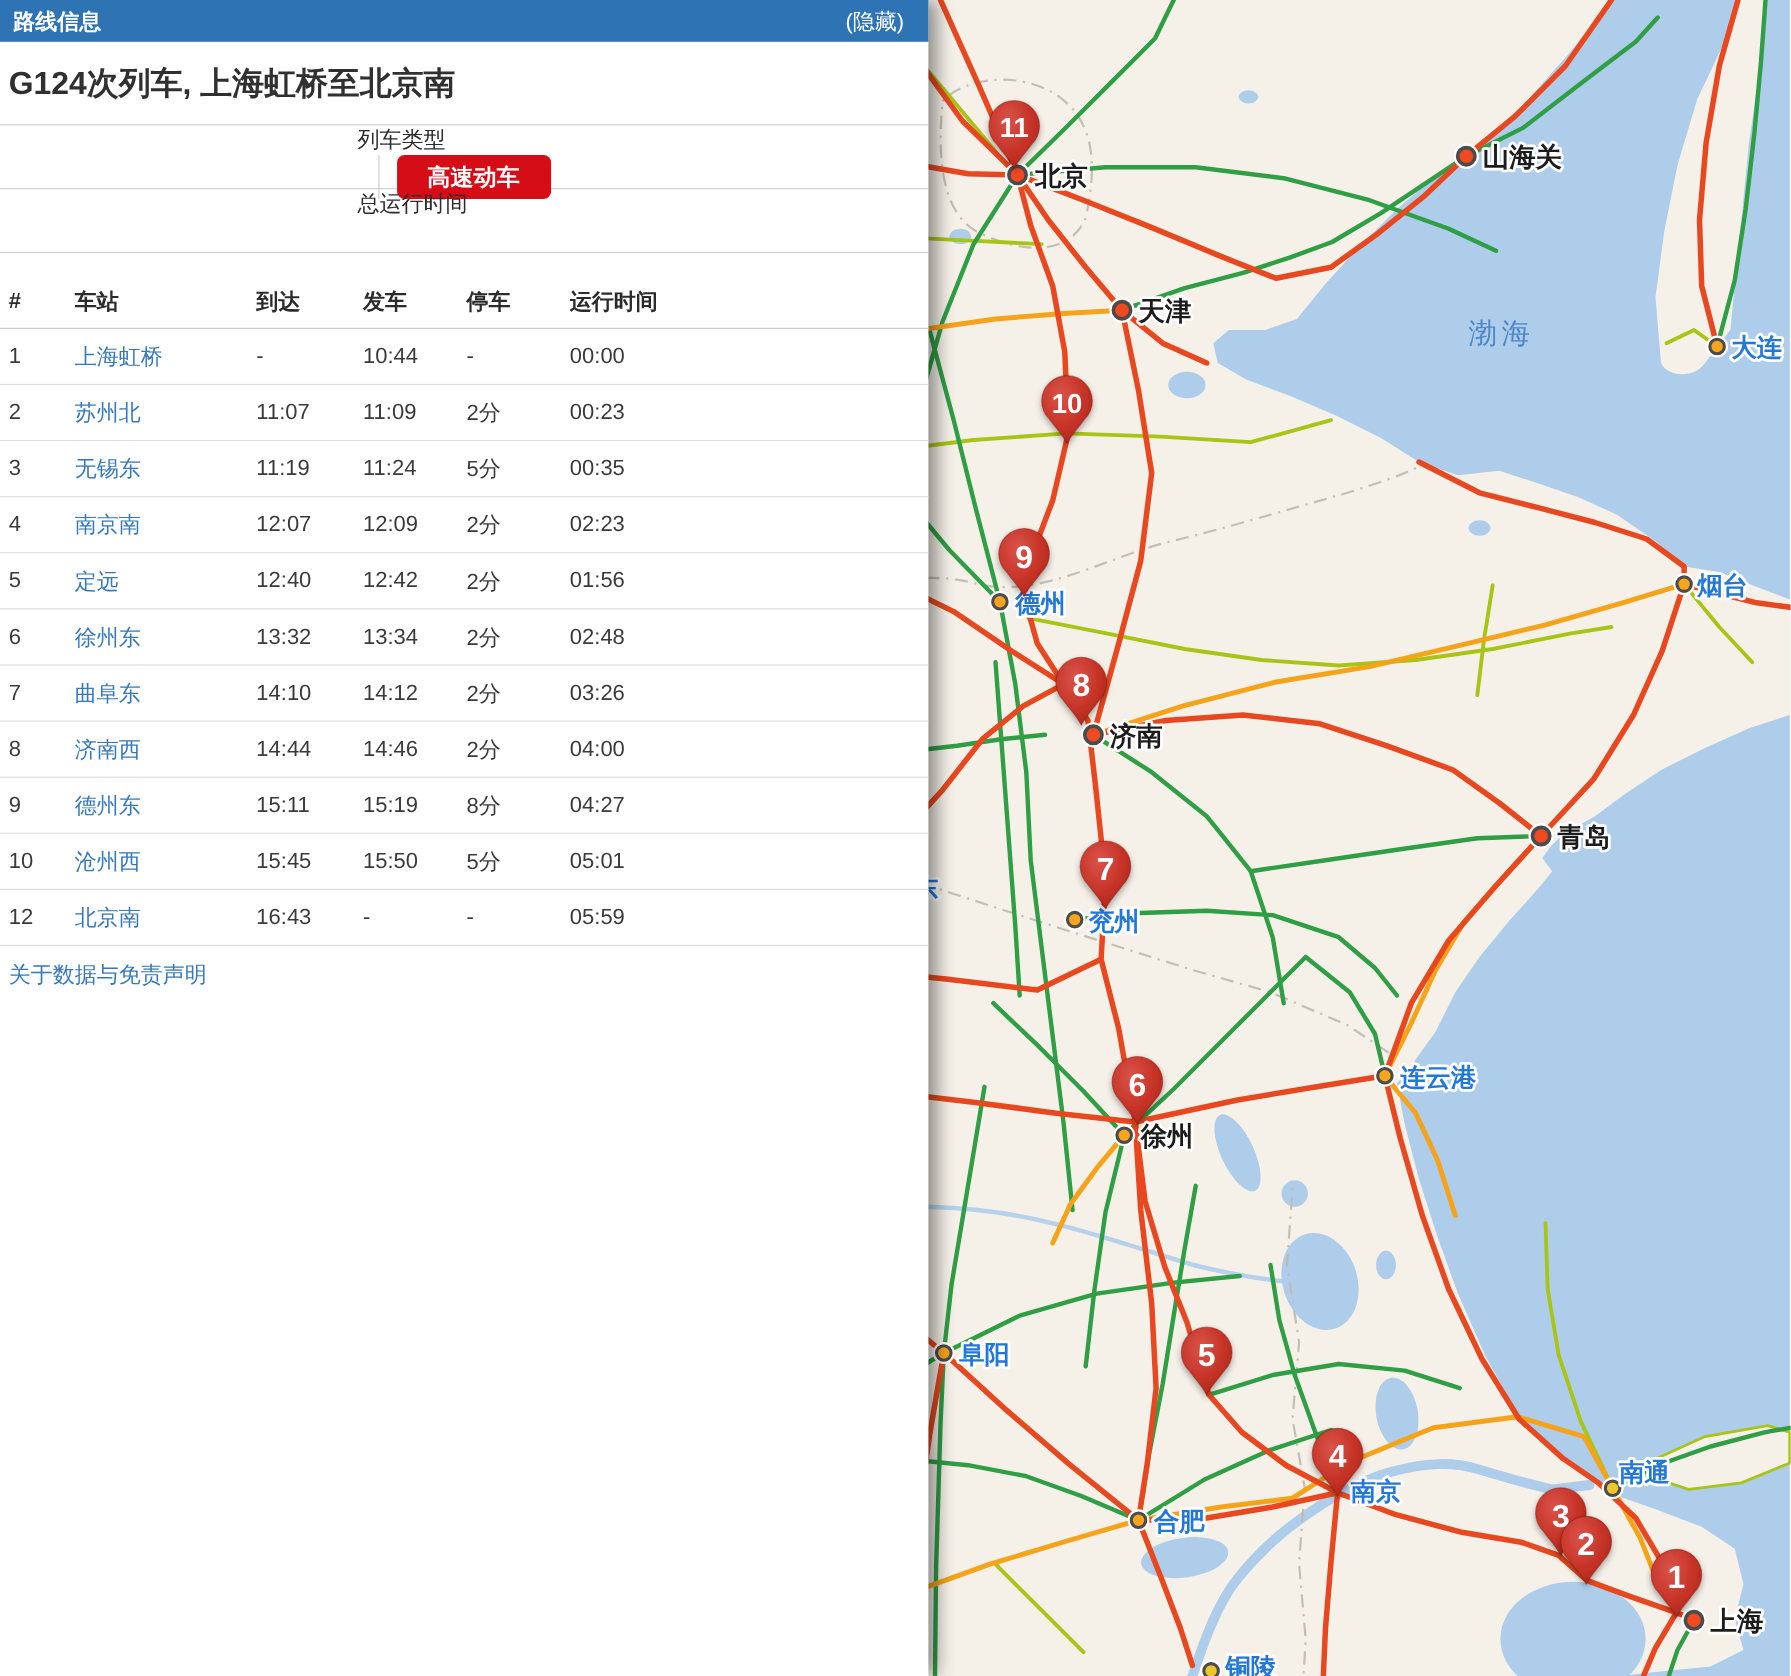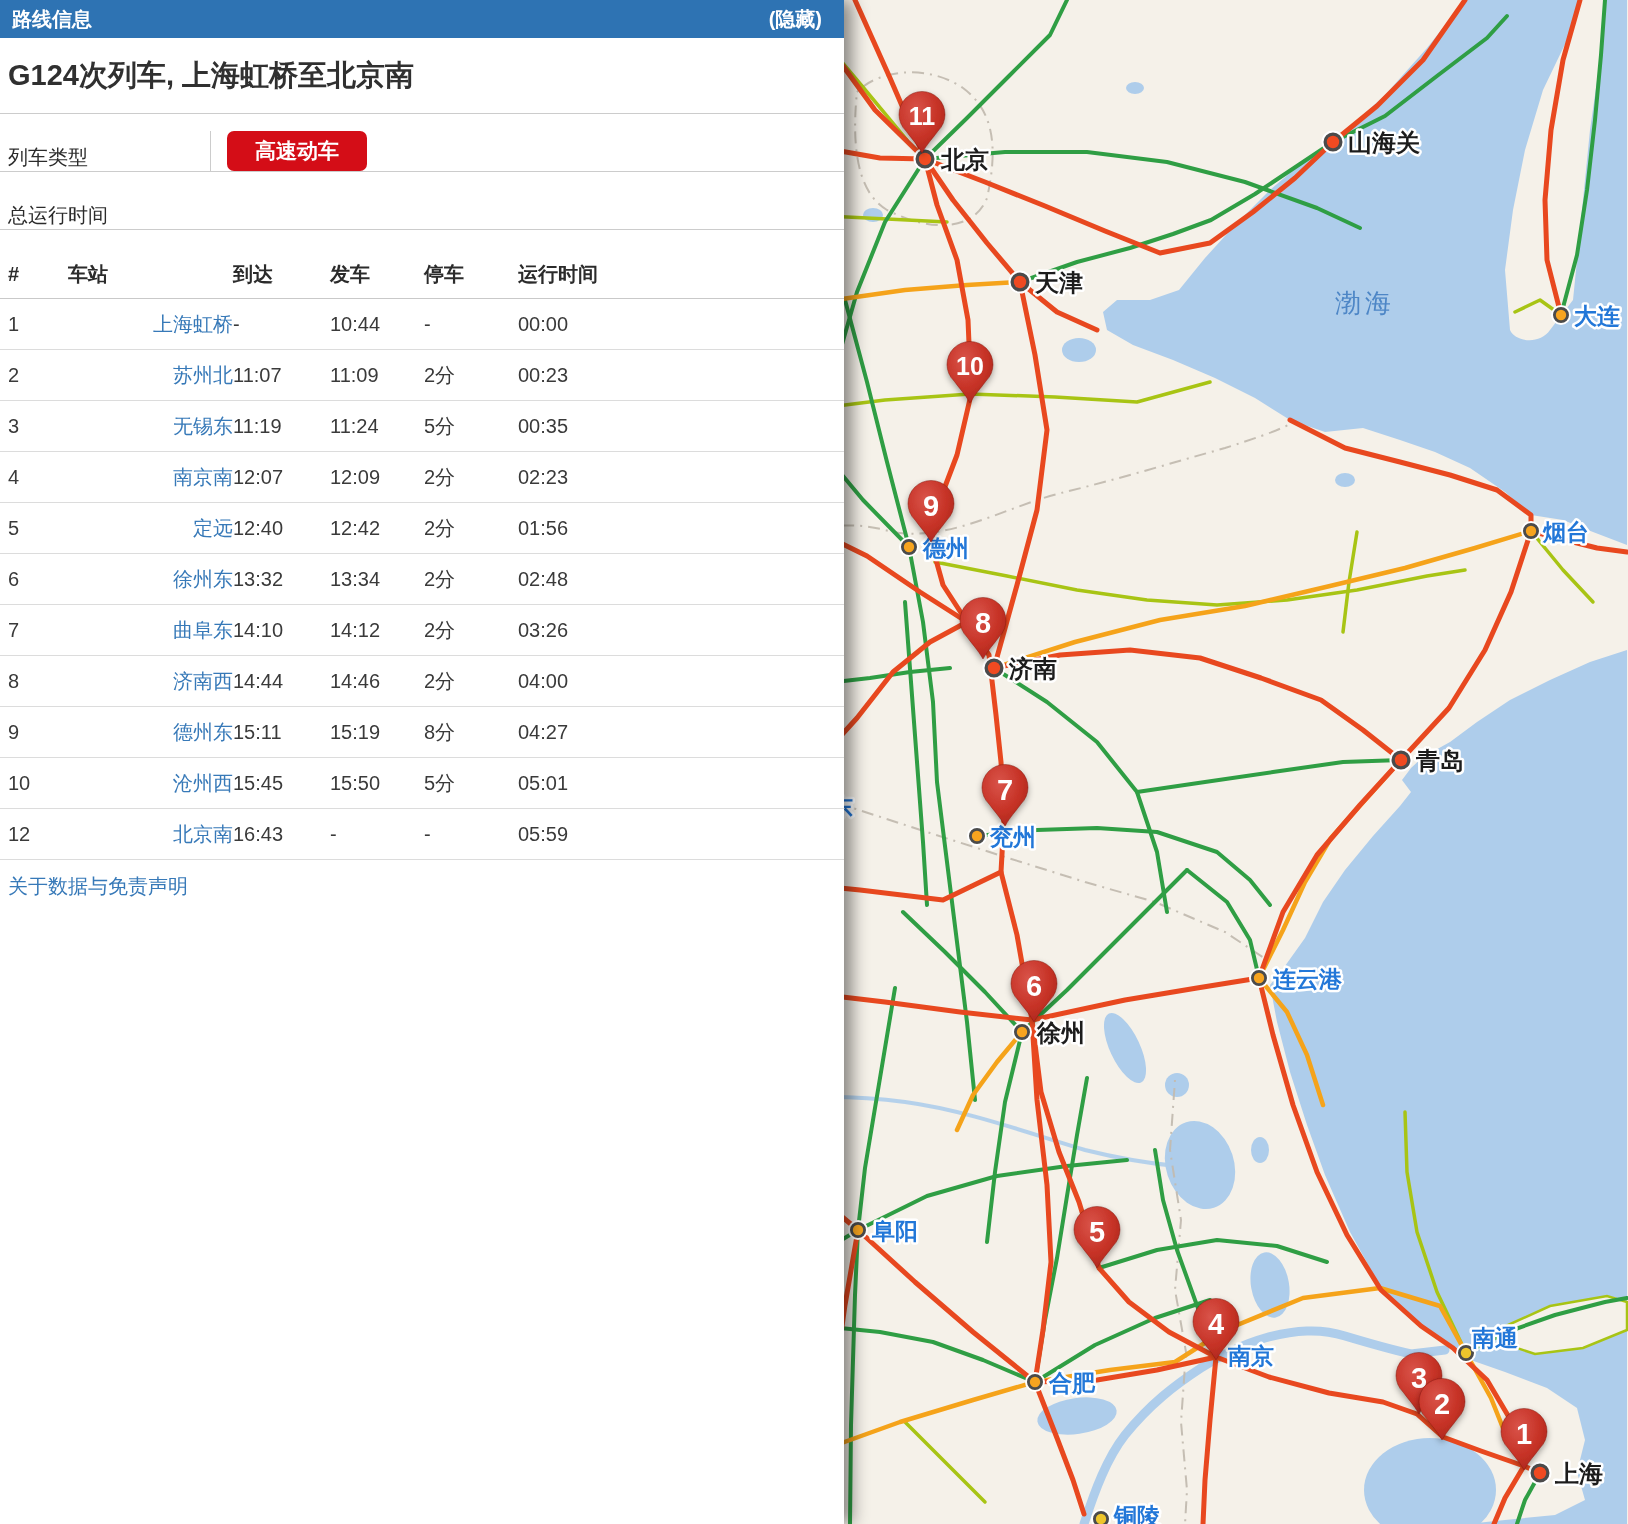--- a/index.html
+++ b/index.html
@@ -11,37 +11,37 @@
   
   .panel{
     position:absolute;left:0;top:0;width:844px;height:1524px;background:#fff;z-index:2;
     box-shadow:8px 0 16px rgba(0,0,0,.45);
   }
   .panel-header{
     height:38px;background:var(--panel-header-bg);color:#fff;
     display:flex;align-items:center;justify-content:space-between;
     padding:0 22px 0 12px;font-size:20px;font-weight:bold;box-sizing:border-box;
   }
-  .hide-link{color:#fff;text-decoration:none;cursor:pointer;font-weight:bold;}
+  .hide-link{color:#fff;text-decoration:none;cursor:pointer;font-weight:normal;}
   .train-title{
     margin:0;padding:0 8px;height:75px;display:flex;align-items:center;
     font-size:29px;font-weight:bold;color:#303030;border-bottom:1px solid #ccc;
   }
-  .info-row{display:flex;height:57px;border-bottom:1px solid #ccc;align-items:flex-end;}
+  .info-row{display:flex;height:57px;border-bottom:1px solid #ccc;align-items:center;flex-direction:column;}
   .info-label{width:210px;padding-left:8px;font-size:20px;color:#2b2b2b;display:flex;align-items:center;box-sizing:border-box;}
   .info-value{flex:1;border-left:1px solid #ccc;display:flex;align-items:center;padding-left:16px;font-size:20px;color:#2b2b2b;}
   .badge{background:var(--badge-red);color:#fff;font-weight:bold;font-size:21px;padding:6px 28px;border-radius:7px;}
   .timetable{margin-top:20px;}
   .trow{
     display:grid;grid-template-columns:60px 165px 97px 94px 94px 1fr;
     padding-left:8px;height:50px;align-items:center;
     border-bottom:1px solid #dcdcdc;font-size:20px;color:#3a3a3a;
   }
   .trow.head{font-weight:bold;color:#2b2b2b;height:48px;border-bottom:1px solid #c9c9c9;}
-  .trow .station{color:var(--link-blue);cursor:pointer;text-align:right;}
+  .trow .station{color:var(--link-blue);cursor:pointer;}
   .footer-link{display:inline-block;margin:13px 0 10px 8px;font-size:20px;color:var(--link-blue);cursor:pointer;text-decoration:none;}
   
   .map{position:absolute;left:704px;top:0;width:924px;height:1524px;z-index:1;background:var(--land);}
   .map svg{display:block;}
   .water{fill:var(--water);}
   .land{fill:var(--land);}
   .river{fill:none;stroke:var(--water);stroke-linecap:round;stroke-linejoin:round;}
   .road{fill:none;stroke-linecap:round;stroke-linejoin:round;}
   .road.red{stroke:var(--road-red);stroke-width:5;}
   .road.orange{stroke:var(--road-orange);stroke-width:4.5;}

